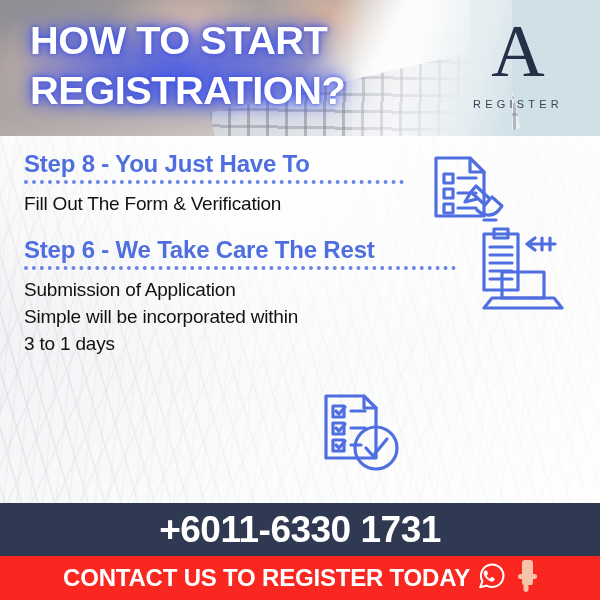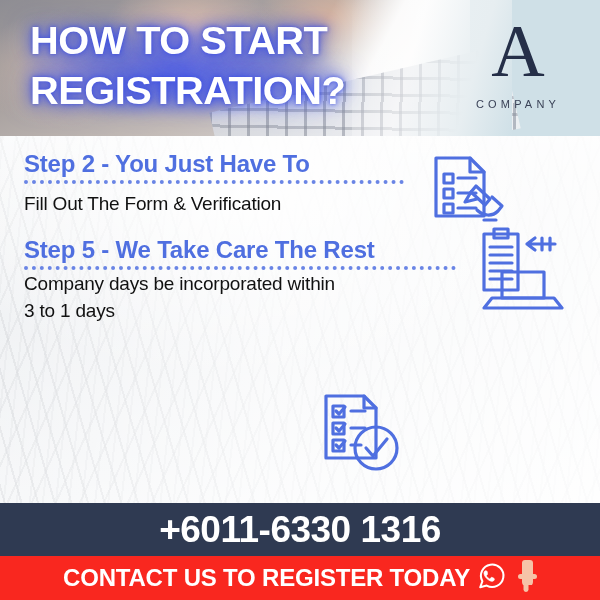--- a/index.html
+++ b/index.html
@@ -189,40 +189,41 @@
     <div class="hdr-photo-edge"></div>
     <div class="hdr-glow"></div>
 
     <div class="hdr-title">
       <span class="l1">HOW TO START</span>
       <span class="l2">REGISTRATION?</span>
     </div>
 
     <div class="logo">
       <div class="logo-a">A</div>
-      <div class="logo-name">COMPANY</div>
+      <div class="logo-name">REGISTER</div>
     </div>
   </div>
 
   <div class="body-area">
     <div class="bg-city"></div>
     <div class="bg-city-fade"></div>
 
     <div class="steps">
 
       <div class="step" id="step1">
-        <div class="step-head">Step 2 - You Just Have To</div>
+        <div class="step-head">Step 8 - You Just Have To</div>
         <div class="step-rule"></div>
         <div class="step-body">Fill Out The Form &amp; Verification</div>
       </div>
 
       <div class="step" id="step2">
-        <div class="step-head">Step 5 - We Take Care The Rest</div>
+        <div class="step-head">Step 6 - We Take Care The Rest</div>
         <div class="step-rule"></div>
-        <div class="step-body" style="margin-top:0">Company days be incorporated within</div>
+        <div class="step-body">Submission of Application</div>
+        <div class="step-body" style="margin-top:0">Simple will be incorporated within</div>
         <div class="step-body" style="margin-top:0">3 to 1 days</div>
       </div>
 
 
       <div class="icon-wrap" id="icon1">
         <svg width="86" height="86" viewBox="0 0 86 86" fill="none" stroke="#4f6fe0" stroke-width="3.2" stroke-linecap="round" stroke-linejoin="round">
           <path d="M16 14 h34 l14 14 v44 h-48 z"></path>
           <path d="M50 14 v14 h14"></path>
           <rect x="24" y="30" width="9" height="9"></rect>
           <path d="M38 34 h18"></path>
@@ -264,21 +265,21 @@
           <path d="M39 61 h10"></path>
           <circle cx="64" cy="64" r="21"></circle>
           <path d="M54 64 l7 8 14 -17"></path>
         </svg>
       </div>
 
     </div>
   </div>
 
   <div class="phone-bar">
-    <span class="phone-text">+6011-6330 1316</span>
+    <span class="phone-text">+6011-6330 1731</span>
   </div>
 
   <div class="cta-bar">
     <span class="cta-text">CONTACT US TO REGISTER TODAY</span>
     <span class="cta-icons">
       <span>
         <svg width="30" height="30" viewBox="0 0 32 32" fill="none" stroke="#ffffff" stroke-width="2.2" stroke-linecap="round" stroke-linejoin="round">
           <path d="M4.5 28 l2.3 -6.4 A12 12 0 1 1 11.4 26.2 z"></path>
           <path d="M12 11.5 c-0.5 -1.1 -1 -1.1 -1.5 -1.1 -0.5 0 -1.6 0.4 -1.9 1.6 -0.5 1.7 0.5 3.8 1.9 5.6 1.6 2 3.8 3.4 5.6 3.9 1.6 0.5 2.6 -0.2 3 -0.8 0.4 -0.6 0.6 -1.4 0.4 -1.8 -0.2 -0.4 -2.2 -1.4 -2.6 -1.5 -0.4 -0.1 -0.7 0.1 -1 0.5 -0.3 0.4 -0.7 1 -0.9 1.1 -0.2 0.2 -0.5 0.1 -0.9 -0.1 -0.9 -0.5 -2 -1.3 -2.8 -2.6 -0.3 -0.5 -0.2 -0.8 0.1 -1.1 0.3 -0.3 0.6 -0.7 0.8 -1 0.2 -0.3 0.1 -0.6 0 -0.9 z" fill="#ffffff" stroke-width="0.7"></path>
         </svg>

